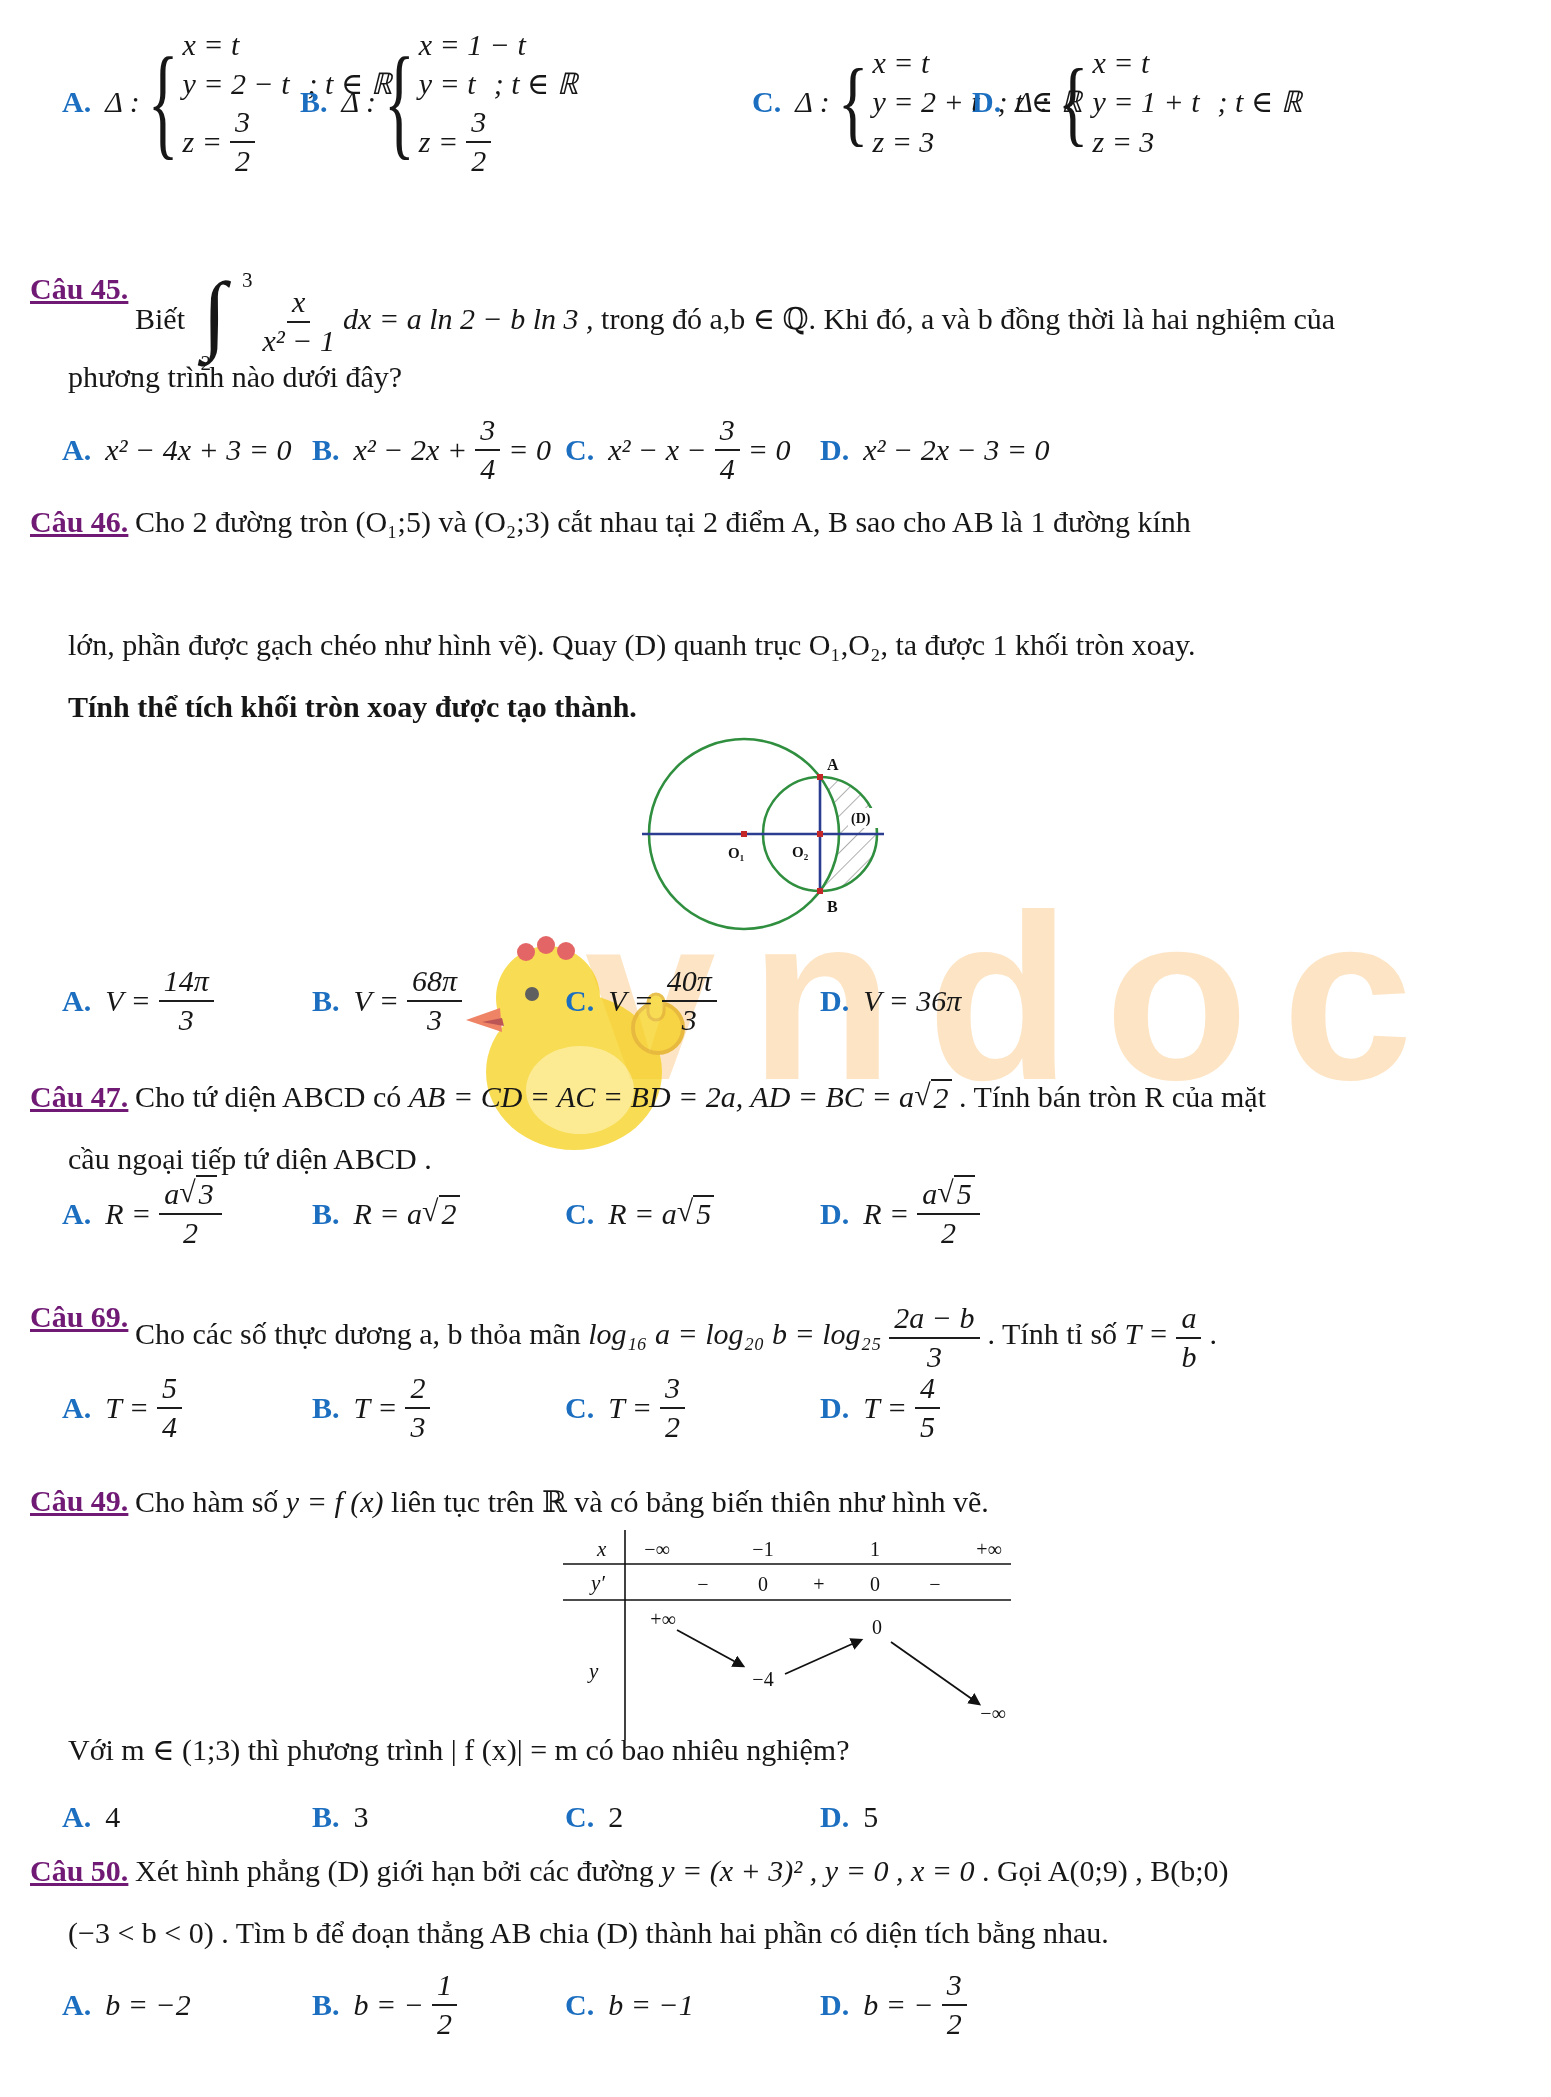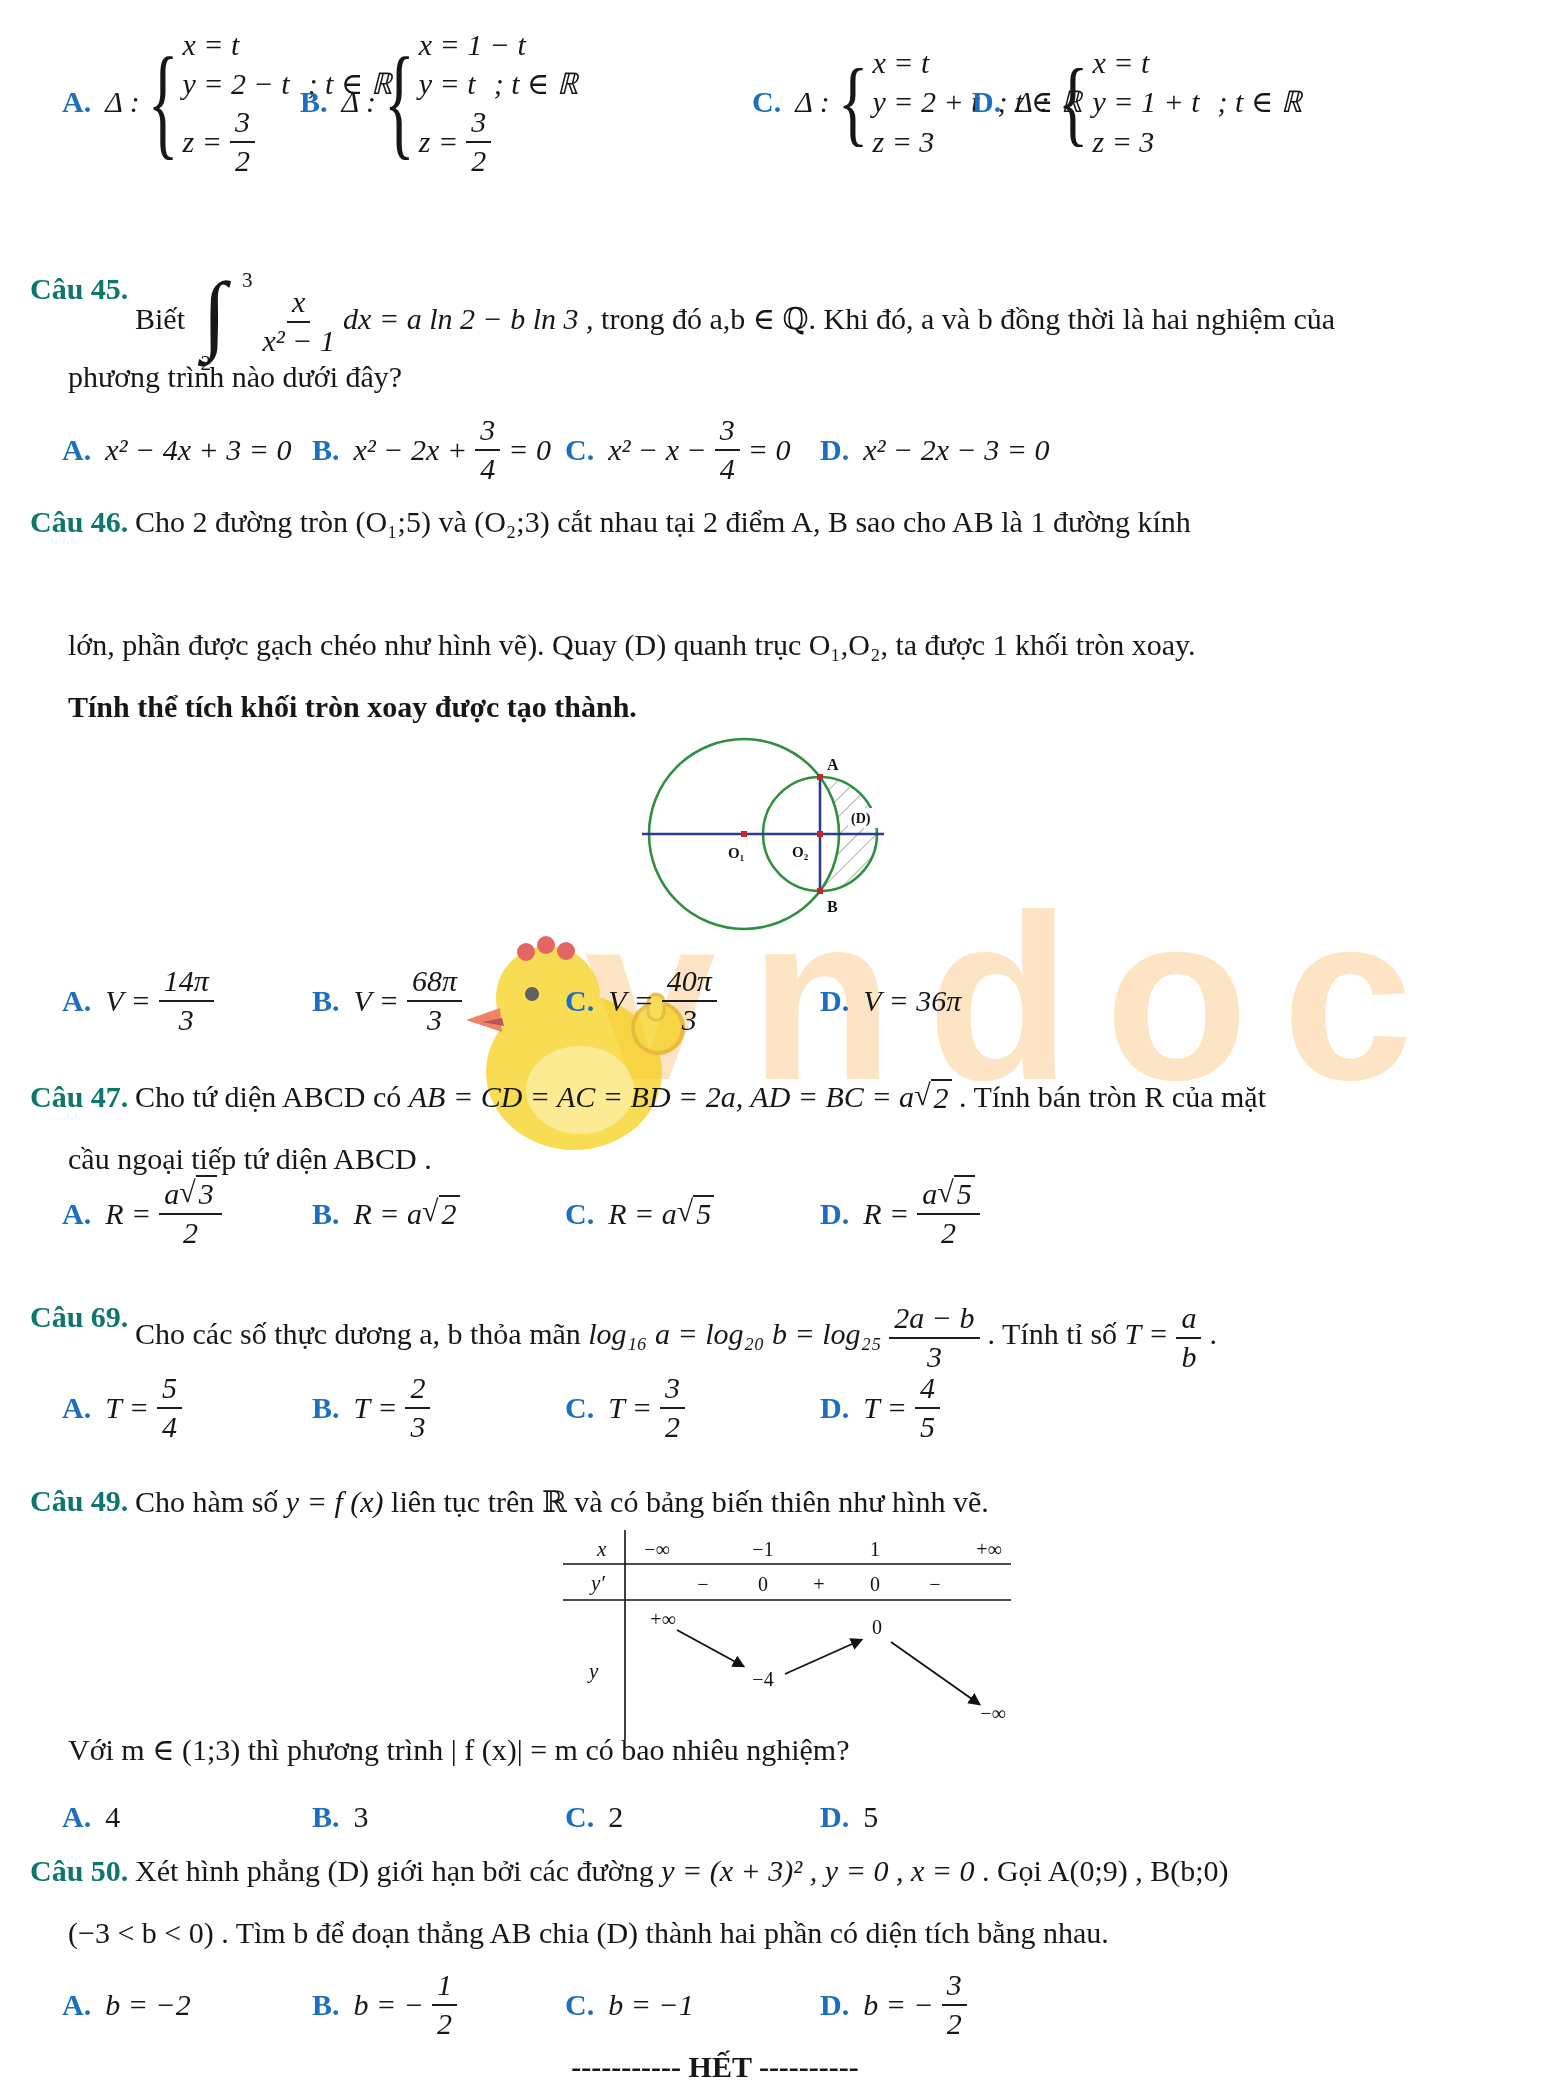--- a/index.html
+++ b/index.html
@@ -1,19 +1,19 @@
 <!DOCTYPE html>
 <html><head>
 <meta charset="utf-8">
 <style>
   html,body{margin:0;padding:0;background:#888;}
   .page{position:relative;width:1551px;height:2097px;background:#fff;overflow:hidden;
         font-family:"Liberation Serif","DejaVu Serif",serif;font-size:30px;color:#171717;}
   .p{position:absolute;white-space:nowrap;}
-  .qlabel{position:absolute;color:#0f766e;font-weight:700;white-space:nowrap;}
+  .qlabel{position:absolute;color:#701a75;font-weight:700;white-space:nowrap;text-decoration:underline;}
   .L{color:#1c6fc0;font-weight:700;margin-right:14px;}
   .it{font-style:italic;}
   .opt{position:absolute;display:flex;align-items:center;white-space:nowrap;}
   .frac{display:inline-flex;flex-direction:column;align-items:center;text-align:center;
         vertical-align:middle;margin:0 8px;font-style:italic;}
   .frac .n{border-bottom:2px solid #1d1d1d;padding:0 5px;line-height:1.22;}
   .frac .d{line-height:1.22;}
   .sys{display:flex;flex-direction:column;font-style:italic;}
   .sys .ln{line-height:1.32;display:flex;align-items:center;}
   .ts{margin-left:18px;}
@@ -412,14 +412,13 @@
     <div class="opt" style="left:820px;top:1962px;height:86px;">
       <span class="L">D.</span>
       <span class="it">b = −</span>
       <span class="frac">
           <span class="n">3</span>
           <span class="d">2</span>
         </span>
     </div>
   </div>
 
-  <div class="footer">----------- HẾT ----------</div>
 </div>
 
 </body></html>

